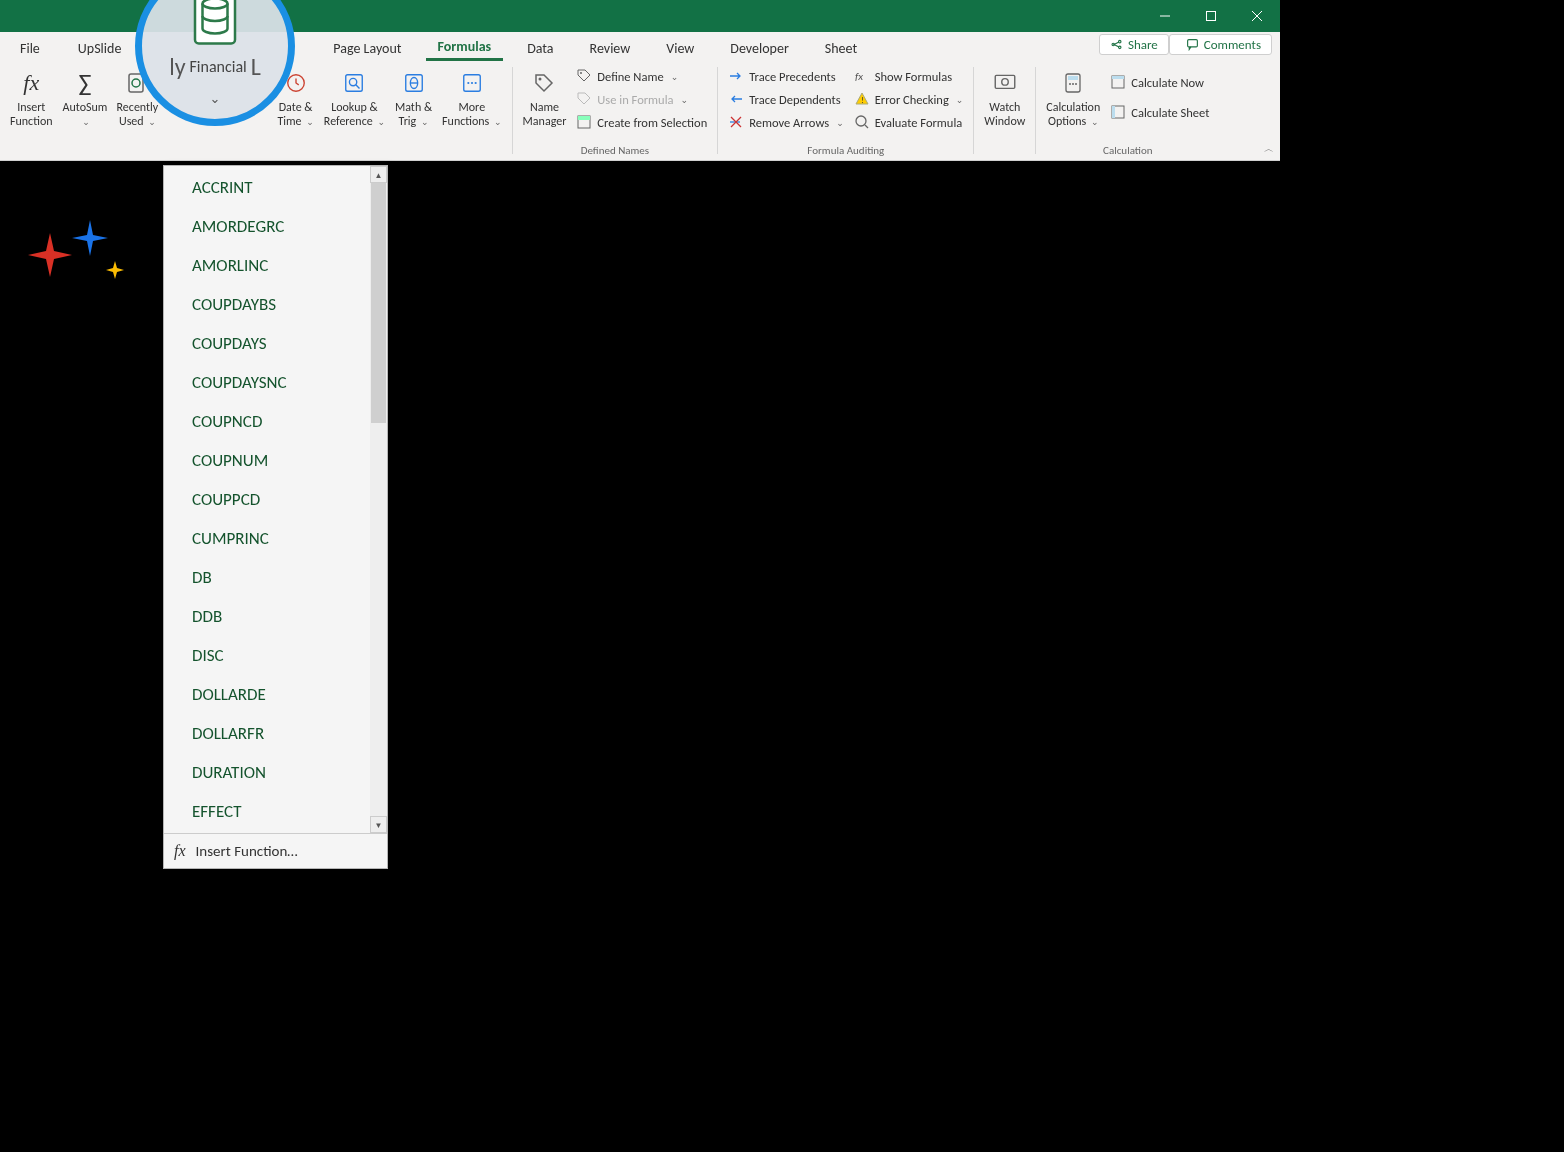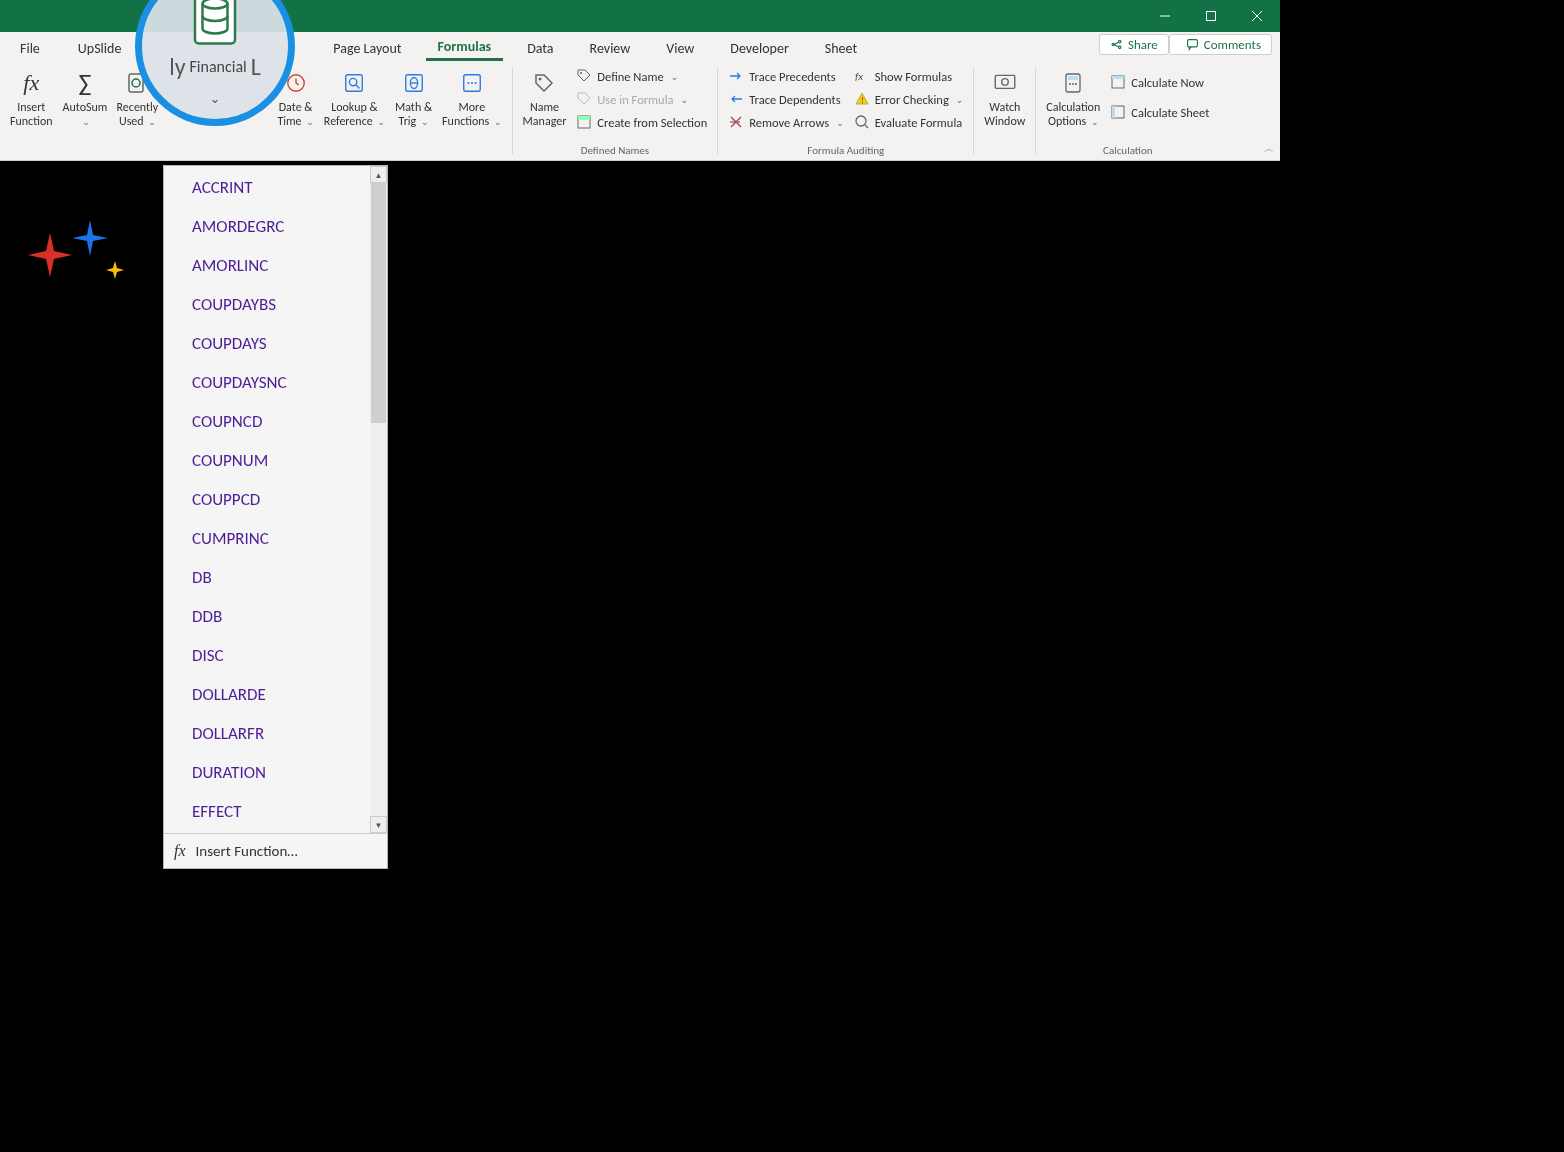--- a/index.html
+++ b/index.html
@@ -38,21 +38,21 @@
 .small-btn.disabled { color:#aaa; }
 .small-btn svg { width:16px; height:16px; flex-shrink:0; }
 .chev { font-size:9px; color:#666; margin-left:2px; }
 
 .collapse { position:absolute; right:6px; bottom:4px; font-size:10px; color:#666; cursor:pointer; }
 
 
 .dropdown { position:absolute; top:165px; left:163px; width:225px; background:#f5f5f5; border:1px solid #b5b5b5; box-shadow:3px 3px 8px rgba(0,0,0,.35); z-index:50; }
 .dd-scroll { max-height:730px; overflow:hidden; position:relative; }
 .dd-list { padding:2px 0 2px 22px; }
-.dd-item { font-size:17px; color:#4c1d95; padding:9px 6px; cursor:pointer; }
+.dd-item { font-size:17px; color:#14532d; padding:9px 6px; cursor:pointer; }
 .dd-scrollbar { position:absolute; right:0; top:0; width:17px; height:100%; background:#eee; display:flex; flex-direction:column; justify-content:space-between; }
 .sb-btn { height:17px; background:#eee; display:flex; align-items:center; justify-content:center; font-size:8px; color:#555; cursor:pointer; border:1px solid #ccc; }
 .sb-track { flex:1; background:#eee; position:relative; }
 .sb-thumb { position:absolute; top:0; left:1px; right:1px; height:240px; background:#cfcfcf; }
 
 .dd-footer { border-top:1px solid #ccc; display:flex; align-items:center; padding:8px 10px; gap:10px; cursor:pointer; font-size:15px; color:#333; }
 .dd-footer .fx-mini { font-style:italic; font-family:"Times New Roman", serif; font-size:16px; }
 
 
 .hl-circle { position:absolute; top:-34px; left:135px; width:160px; height:160px; border-radius:50%; background:rgba(220,226,232,.93); border:7px solid #1a8fe3; z-index:60; display:flex; flex-direction:column; align-items:center; justify-content:center; gap:6px; }

